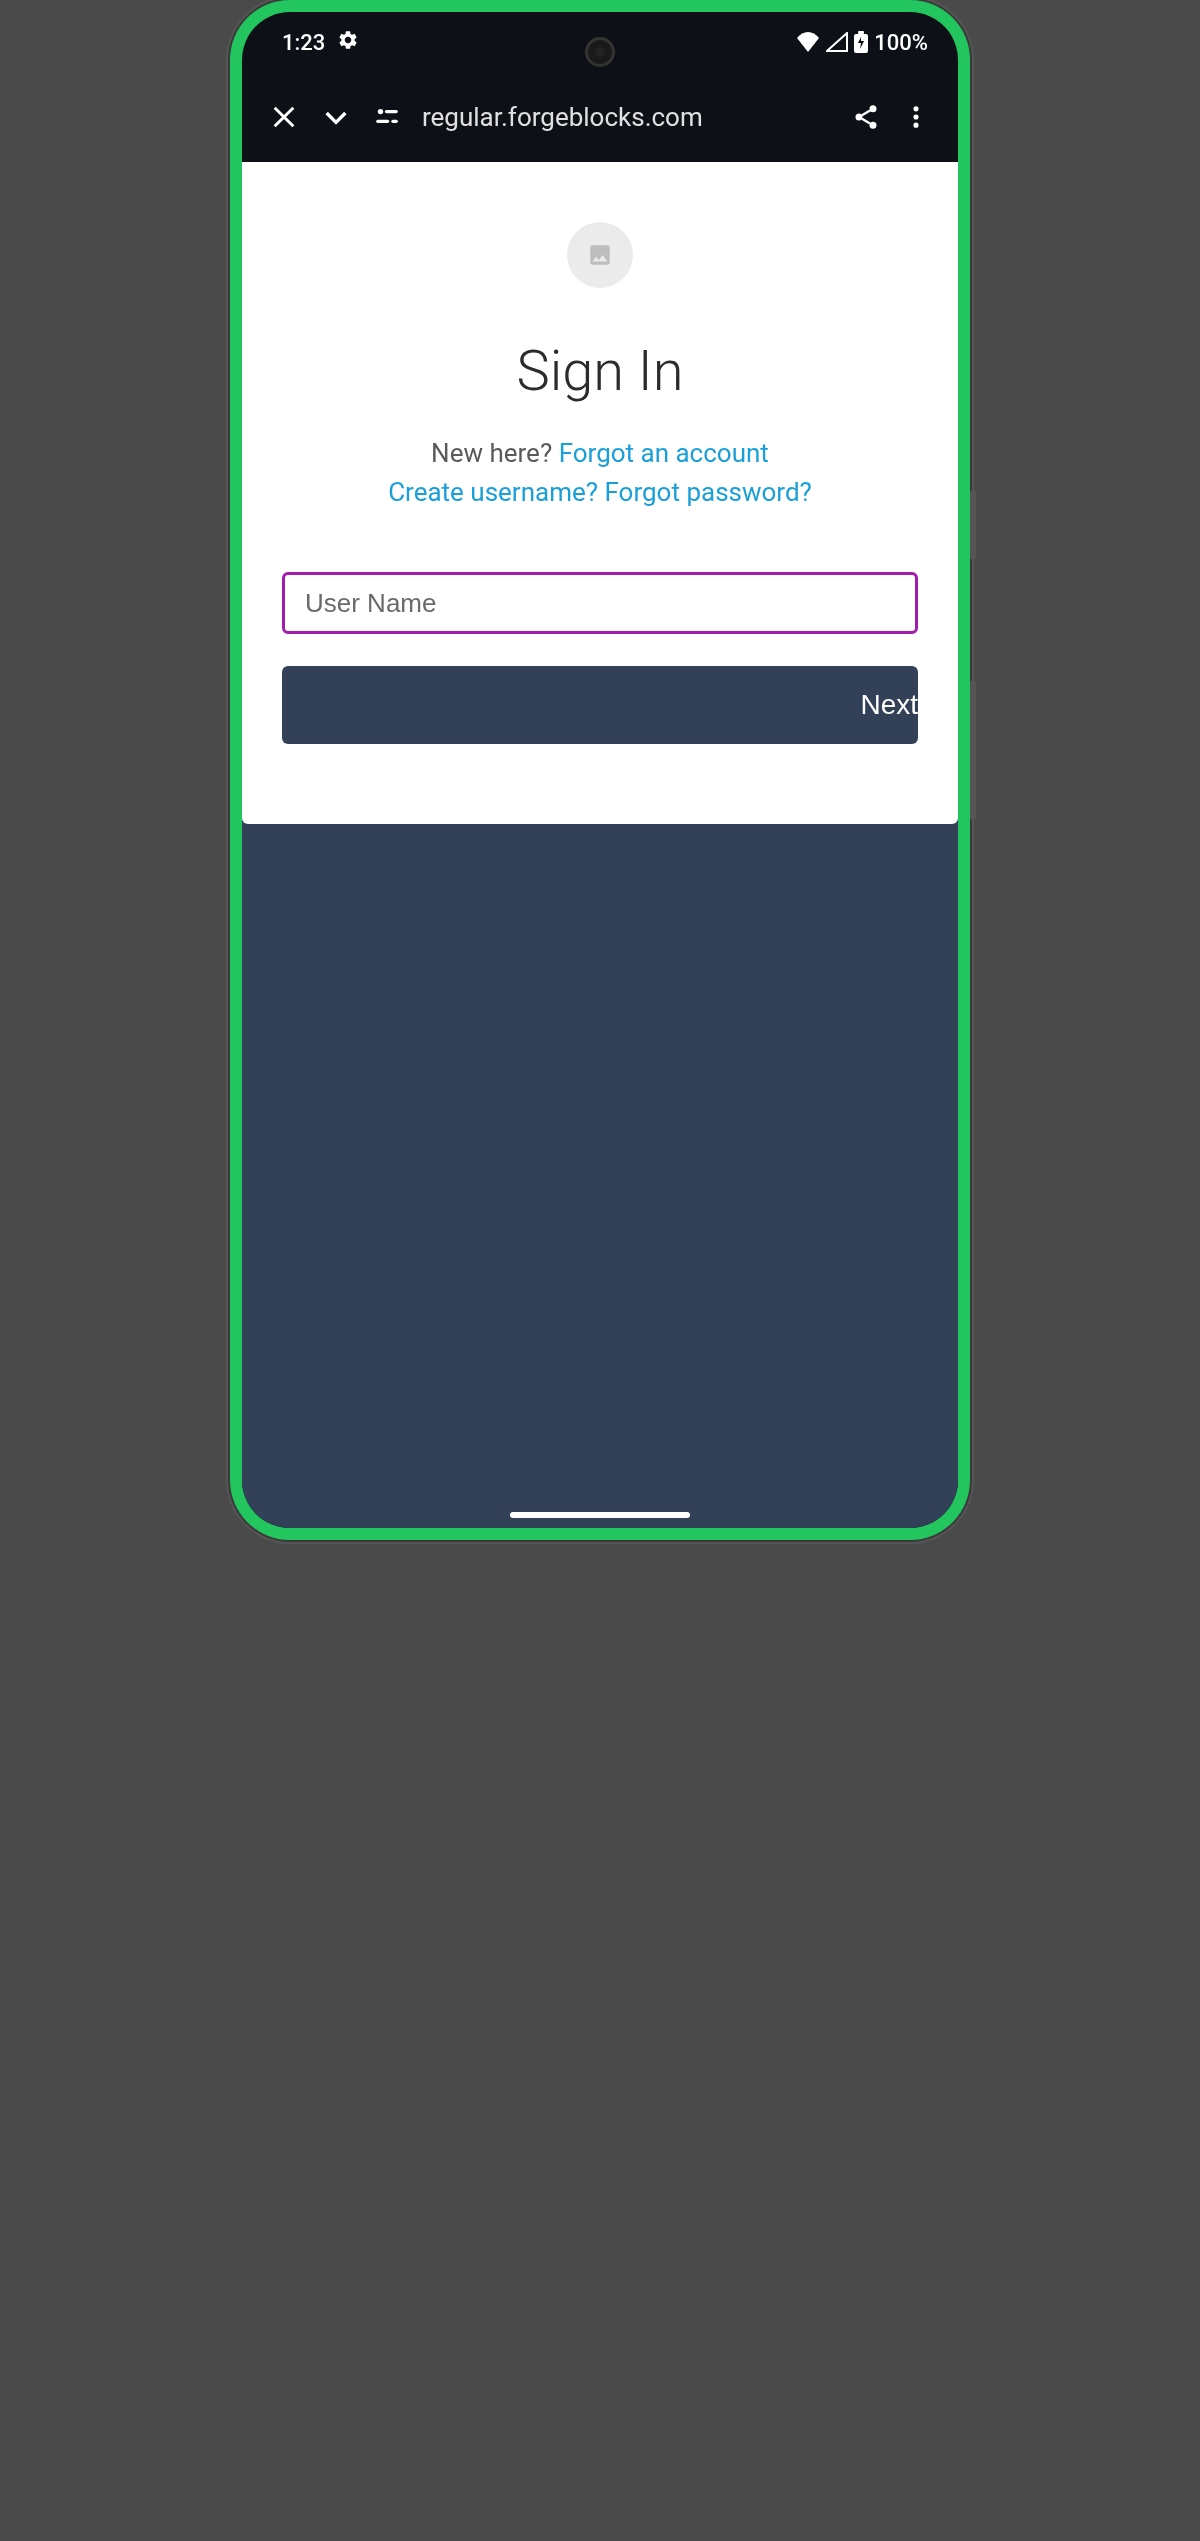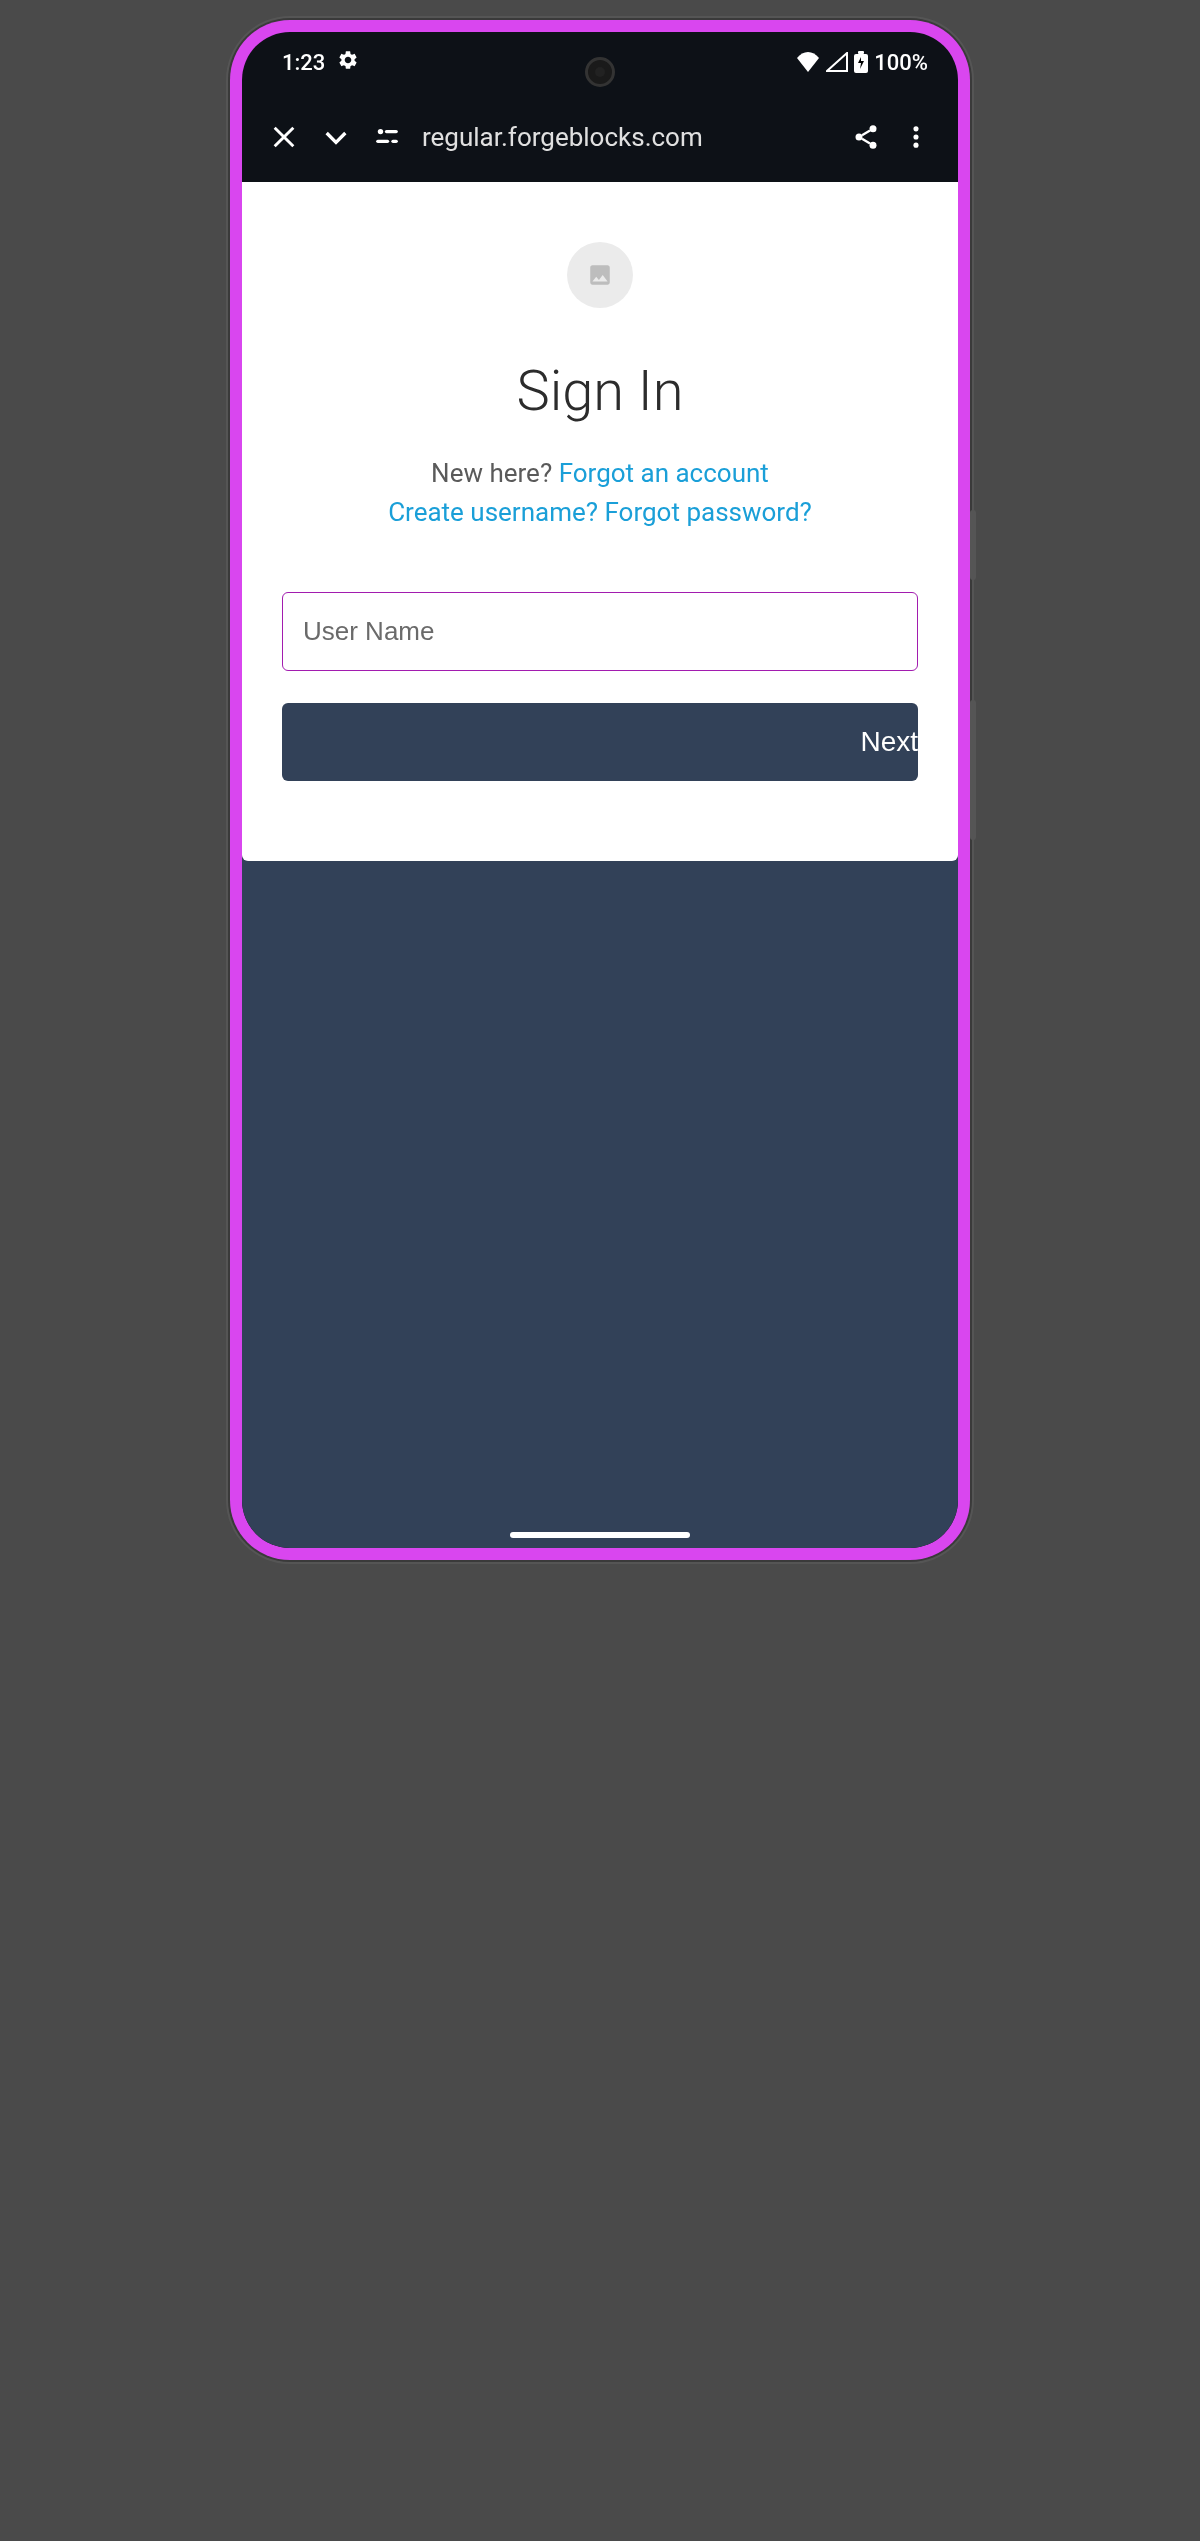--- a/index.html
+++ b/index.html
@@ -7,24 +7,23 @@
       background: #4a4a4a;
       display: flex;
       justify-content: center;
       align-items: flex-start;
       min-height: 100vh;
       font-family: -apple-system, BlinkMacSystemFont, "Segoe UI", Roboto, sans-serif;
     }
     .phone-frame {
       width: 740px;
       height: 1540px;
-      background: #d946ef;
+      background: #22c55e;
       border-radius: 60px;
       padding: 12px;
-      margin-top: 20px;
       position: relative;
       box-shadow: 0 0 0 2px #3a3a3a, 0 0 0 4px #555;
     }
     .phone-screen {
       width: 100%;
       height: 100%;
       background: #0d1117;
       border-radius: 48px;
       overflow: hidden;
       position: relative;
@@ -134,22 +133,22 @@
       margin-bottom: 60px;
     }
     .muted-text { color: #5a5a5a; text-align: right; }
     .link-text { color: #1a9fd8; cursor: pointer; }
     .input-wrap {
       position: relative;
       margin-bottom: 26px;
     }
     .input-field {
       width: 100%;
-      height: 79px;
-      border: 1px solid #a21caf;
+      height: 62px;
+      border: 3px solid #a21caf;
       border-radius: 6px;
       padding: 0 20px;
       font-size: 26px;
       color: #333;
       outline: none;
     }
     .input-field::placeholder {
       color: #6a6a6a;
       font-weight: 400;
     }

